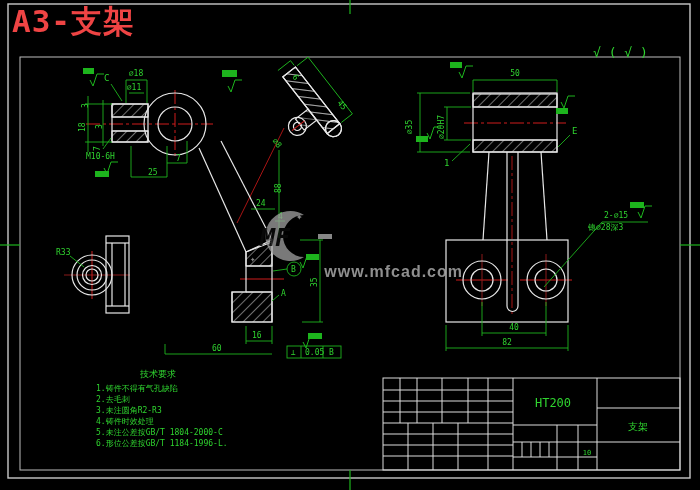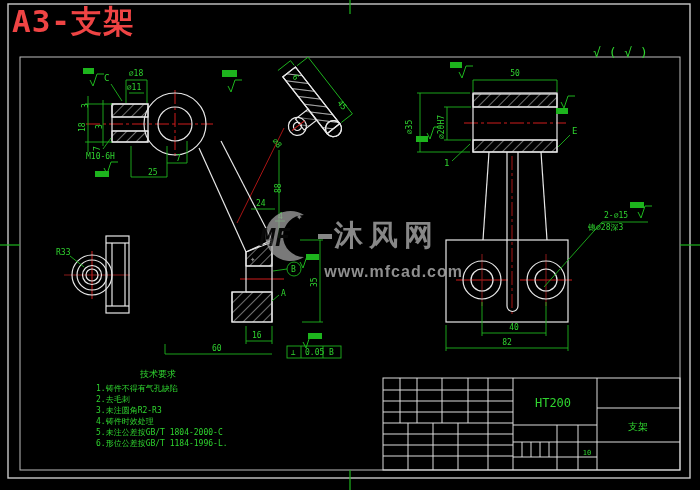--- a/index.html
+++ b/index.html
@@ -312,18 +312,17 @@
 
 <div class="wm">
   <div class="wm-row">
     <svg width="70" height="56" viewBox="0 0 70 56">
       <path d="M56,7 A25,25 0 1 0 56,49 A19,19 0 1 1 56,7 Z" fill="#9f9f9f" opacity="0.9"></path>
       <text x="12" y="38" font-size="25" font-style="italic" font-weight="bold" fill="#0a0a0a">MF</text>
       <text x="48" y="12" font-size="11" fill="#9f9f9f">✦</text>
       <text x="2" y="54" font-size="9" fill="#9f9f9f">✦</text>
     </svg>
     <span class="wm-dash"></span>
-    <span class="wm-brand">沐风网</span>
   </div>
   <div class="wm-url">www.mfcad.com</div>
 </div>
 
 </div>
 
 </body></html>

